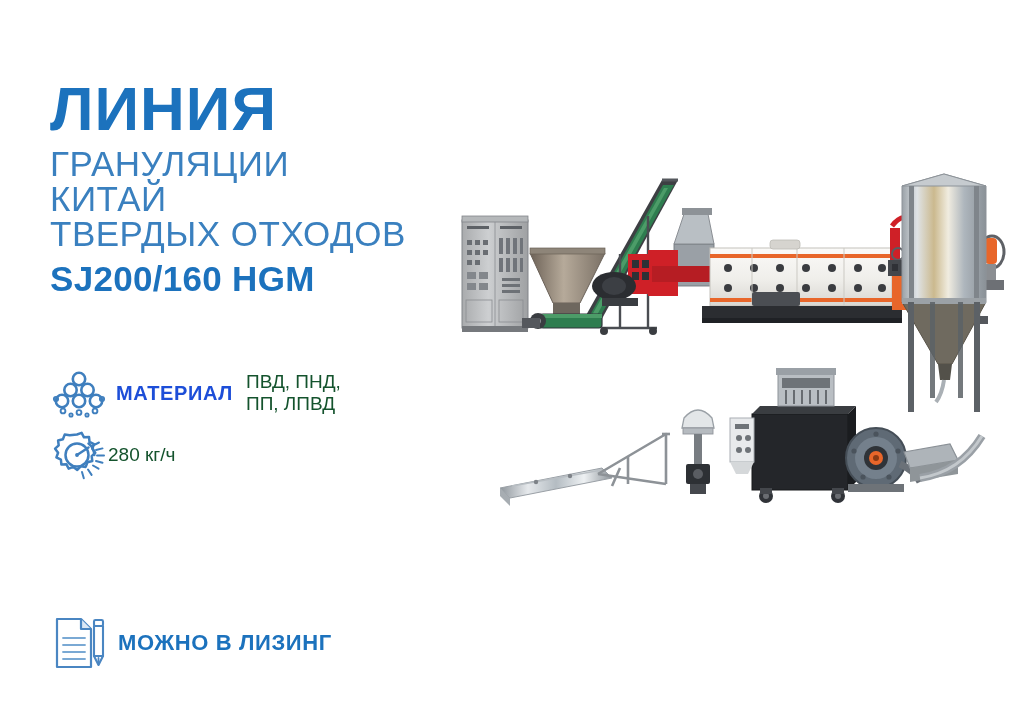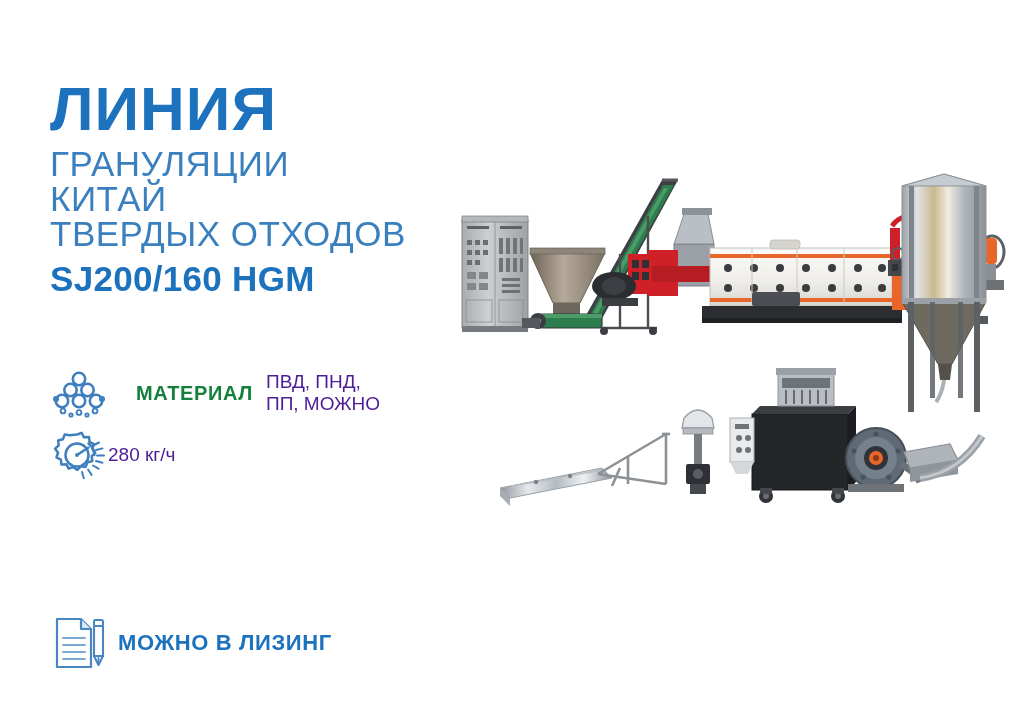--- a/index.html
+++ b/index.html
@@ -23,25 +23,25 @@
     font-size:35px;line-height:40px;font-weight:700;letter-spacing:0.3px;
     color:#1c72bd;margin:8px 0 0 0;white-space:nowrap;
   }
 
   
   .specs{position:absolute;left:50px;top:362px;width:400px;}
   .spec-row{display:flex;align-items:center;height:62px;}
   .spec-icon{width:58px;height:58px;flex:0 0 58px;display:flex;
              align-items:center;justify-content:center;}
   .spec-label{
-    font-size:20px;font-weight:700;letter-spacing:0.6px;color:#15803d;
-    width:138px;flex:0 0 138px;padding-left:8px;box-sizing:border-box;margin-left:20px;
+    font-size:20px;font-weight:700;letter-spacing:0.6px;color:#1d4ed8;
+    width:138px;flex:0 0 138px;padding-left:8px;box-sizing:border-box;
   }
   .spec-value{
-    font-size:19px;line-height:22px;font-weight:400;color:#4c1d95;
+    font-size:19px;line-height:22px;font-weight:400;color:#14532d;
   }
   .spec-value .v2{display:block;}
 
   
   .leasing{position:absolute;left:50px;top:612px;display:flex;align-items:center;}
   .leasing-icon{width:58px;height:62px;flex:0 0 58px;display:flex;
                 align-items:center;justify-content:center;}
   .leasing-label{font-size:22px;font-weight:700;letter-spacing:0.6px;
                  color:#1c72bd;padding-left:10px;}
 
@@ -82,21 +82,21 @@
             <circle cx="27" cy="44.5" r="2.4"></circle>
             <circle cx="43" cy="43" r="2.4"></circle>
             <circle cx="19" cy="47" r="1.6"></circle>
             <circle cx="35" cy="47" r="1.6"></circle>
           </g>
         </svg>
       </span>
       <span class="spec-label">МАТЕРИАЛ</span>
       <span class="spec-value">
         <span>ПВД, ПНД,</span>
-        <span class="v2">ПП, МОЖНО</span>
+        <span class="v2">ПП, ЛПВД</span>
       </span>
     </div>
 
     <div class="spec-row">
       <span class="spec-icon">
         <svg width="54" height="52" viewBox="0 0 54 52">
           <g fill="none" stroke="#3f7fbe" stroke-width="2.5" stroke-linecap="round" stroke-linejoin="round">
             <path d="M25 5.5 l4.6 -1.6 2.4 4.4 5-0.4 0.5 5 4.5 2.2 -1.7 4.7 3 4
                      -3.6 3.3 0.6 4.9 -4.8 1.3 -1.8 4.6 -5-0.6 -3.4 3.6 -4-3
                      -4.6 1.8 -2.3-4.4 -5 0.3 -0.5-5 -4.5-2.2 1.7-4.7 -3-4

